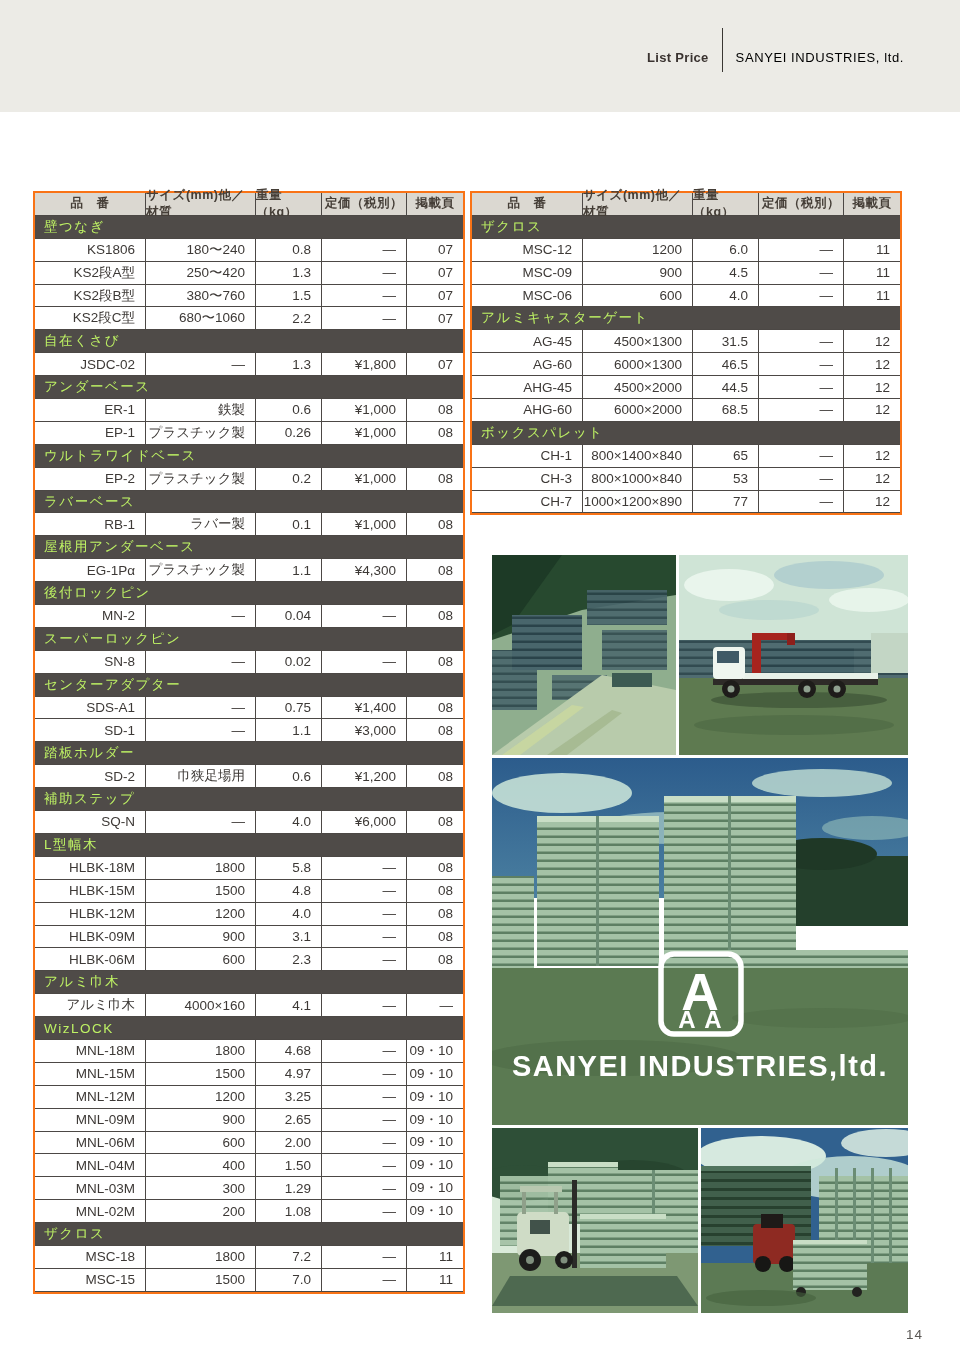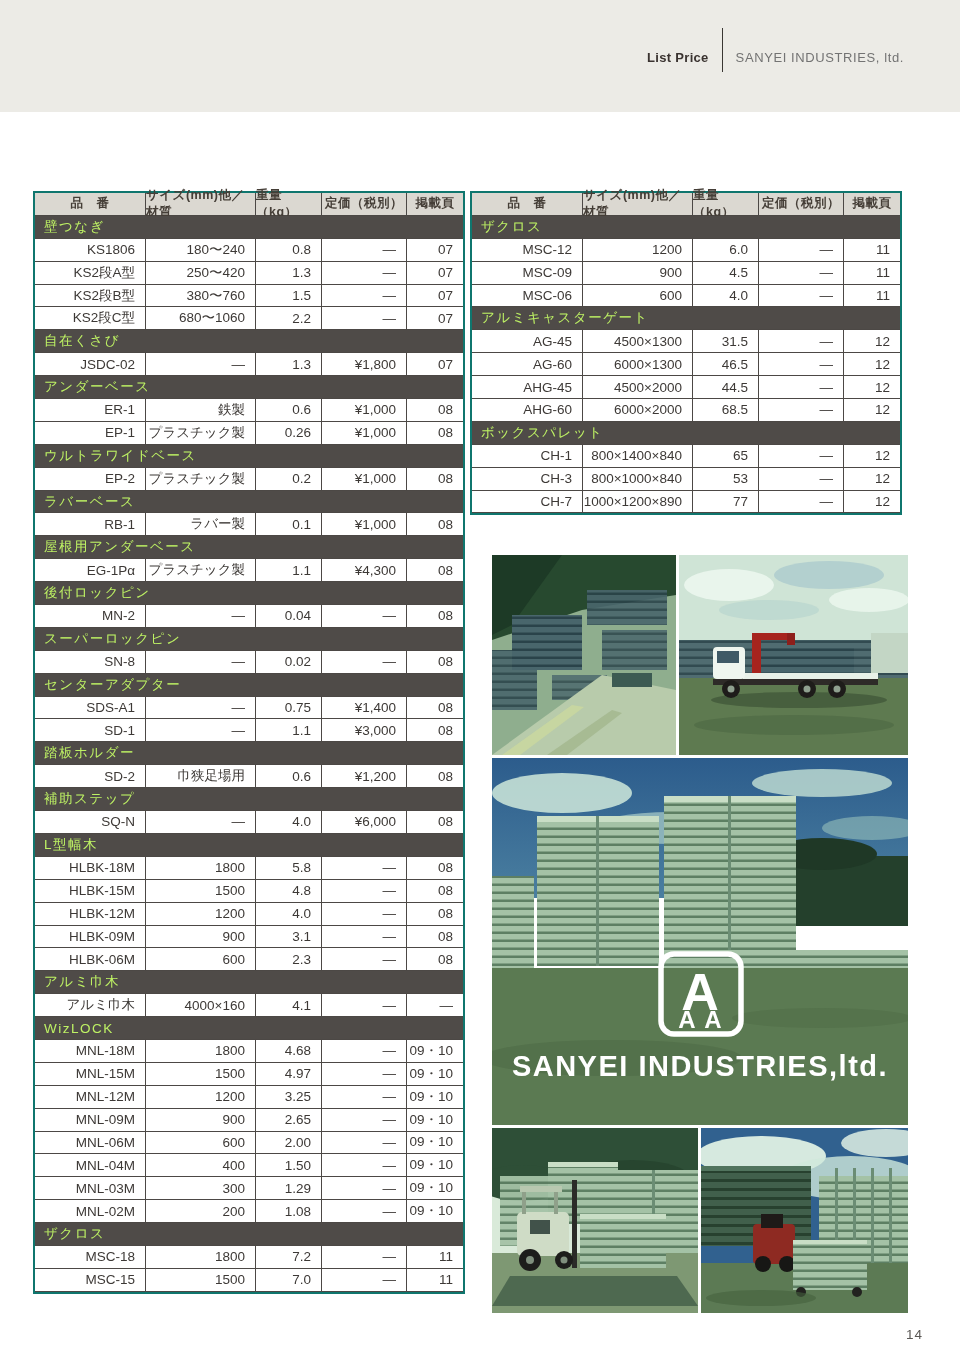--- a/index.html
+++ b/index.html
@@ -11,27 +11,27 @@
   .top-band {
     position:absolute; left:0; top:0; width:960px; height:112px;
     background:#ECEBE6;
   }
   .band-inner {
     position:absolute; top:28px; right:56px; height:44px;
     display:flex; align-items:center; gap:13px;
   }
   .list-price { font-size:13px; font-weight:bold; color:#3A3330; letter-spacing:0.3px; padding-top:14px; }
   .band-divider { width:1px; height:44px; background:#3A3733; }
-  .company-name { font-size:13px; color:#737373; letter-spacing:0.6px; padding-top:14px; }
+  .company-name { font-size:13px; color:#000000; letter-spacing:0.6px; padding-top:14px; }
 
   .ptable {
     position:absolute; display:grid;
     grid-template-columns:111px 110px 66px 85px 56px;
     grid-auto-rows:22.9px;
-    border:2px solid #0f766e; background:#ffffff;
+    border:2px solid #f97316; background:#ffffff;
   }
   #left-table  { left:33px; top:191px; width:432px; }
   #right-table { left:470px; top:191px; width:432px; }
   .hcell {
     background:#DBD8D1; color:#453E37;
     display:flex; align-items:center; justify-content:center;
     font-size:12.5px; font-weight:bold; letter-spacing:0.5px;
     border-right:1px solid #4C4845; border-bottom:1px solid #4C4845;
   }
   .hcell.last { border-right:none; }

